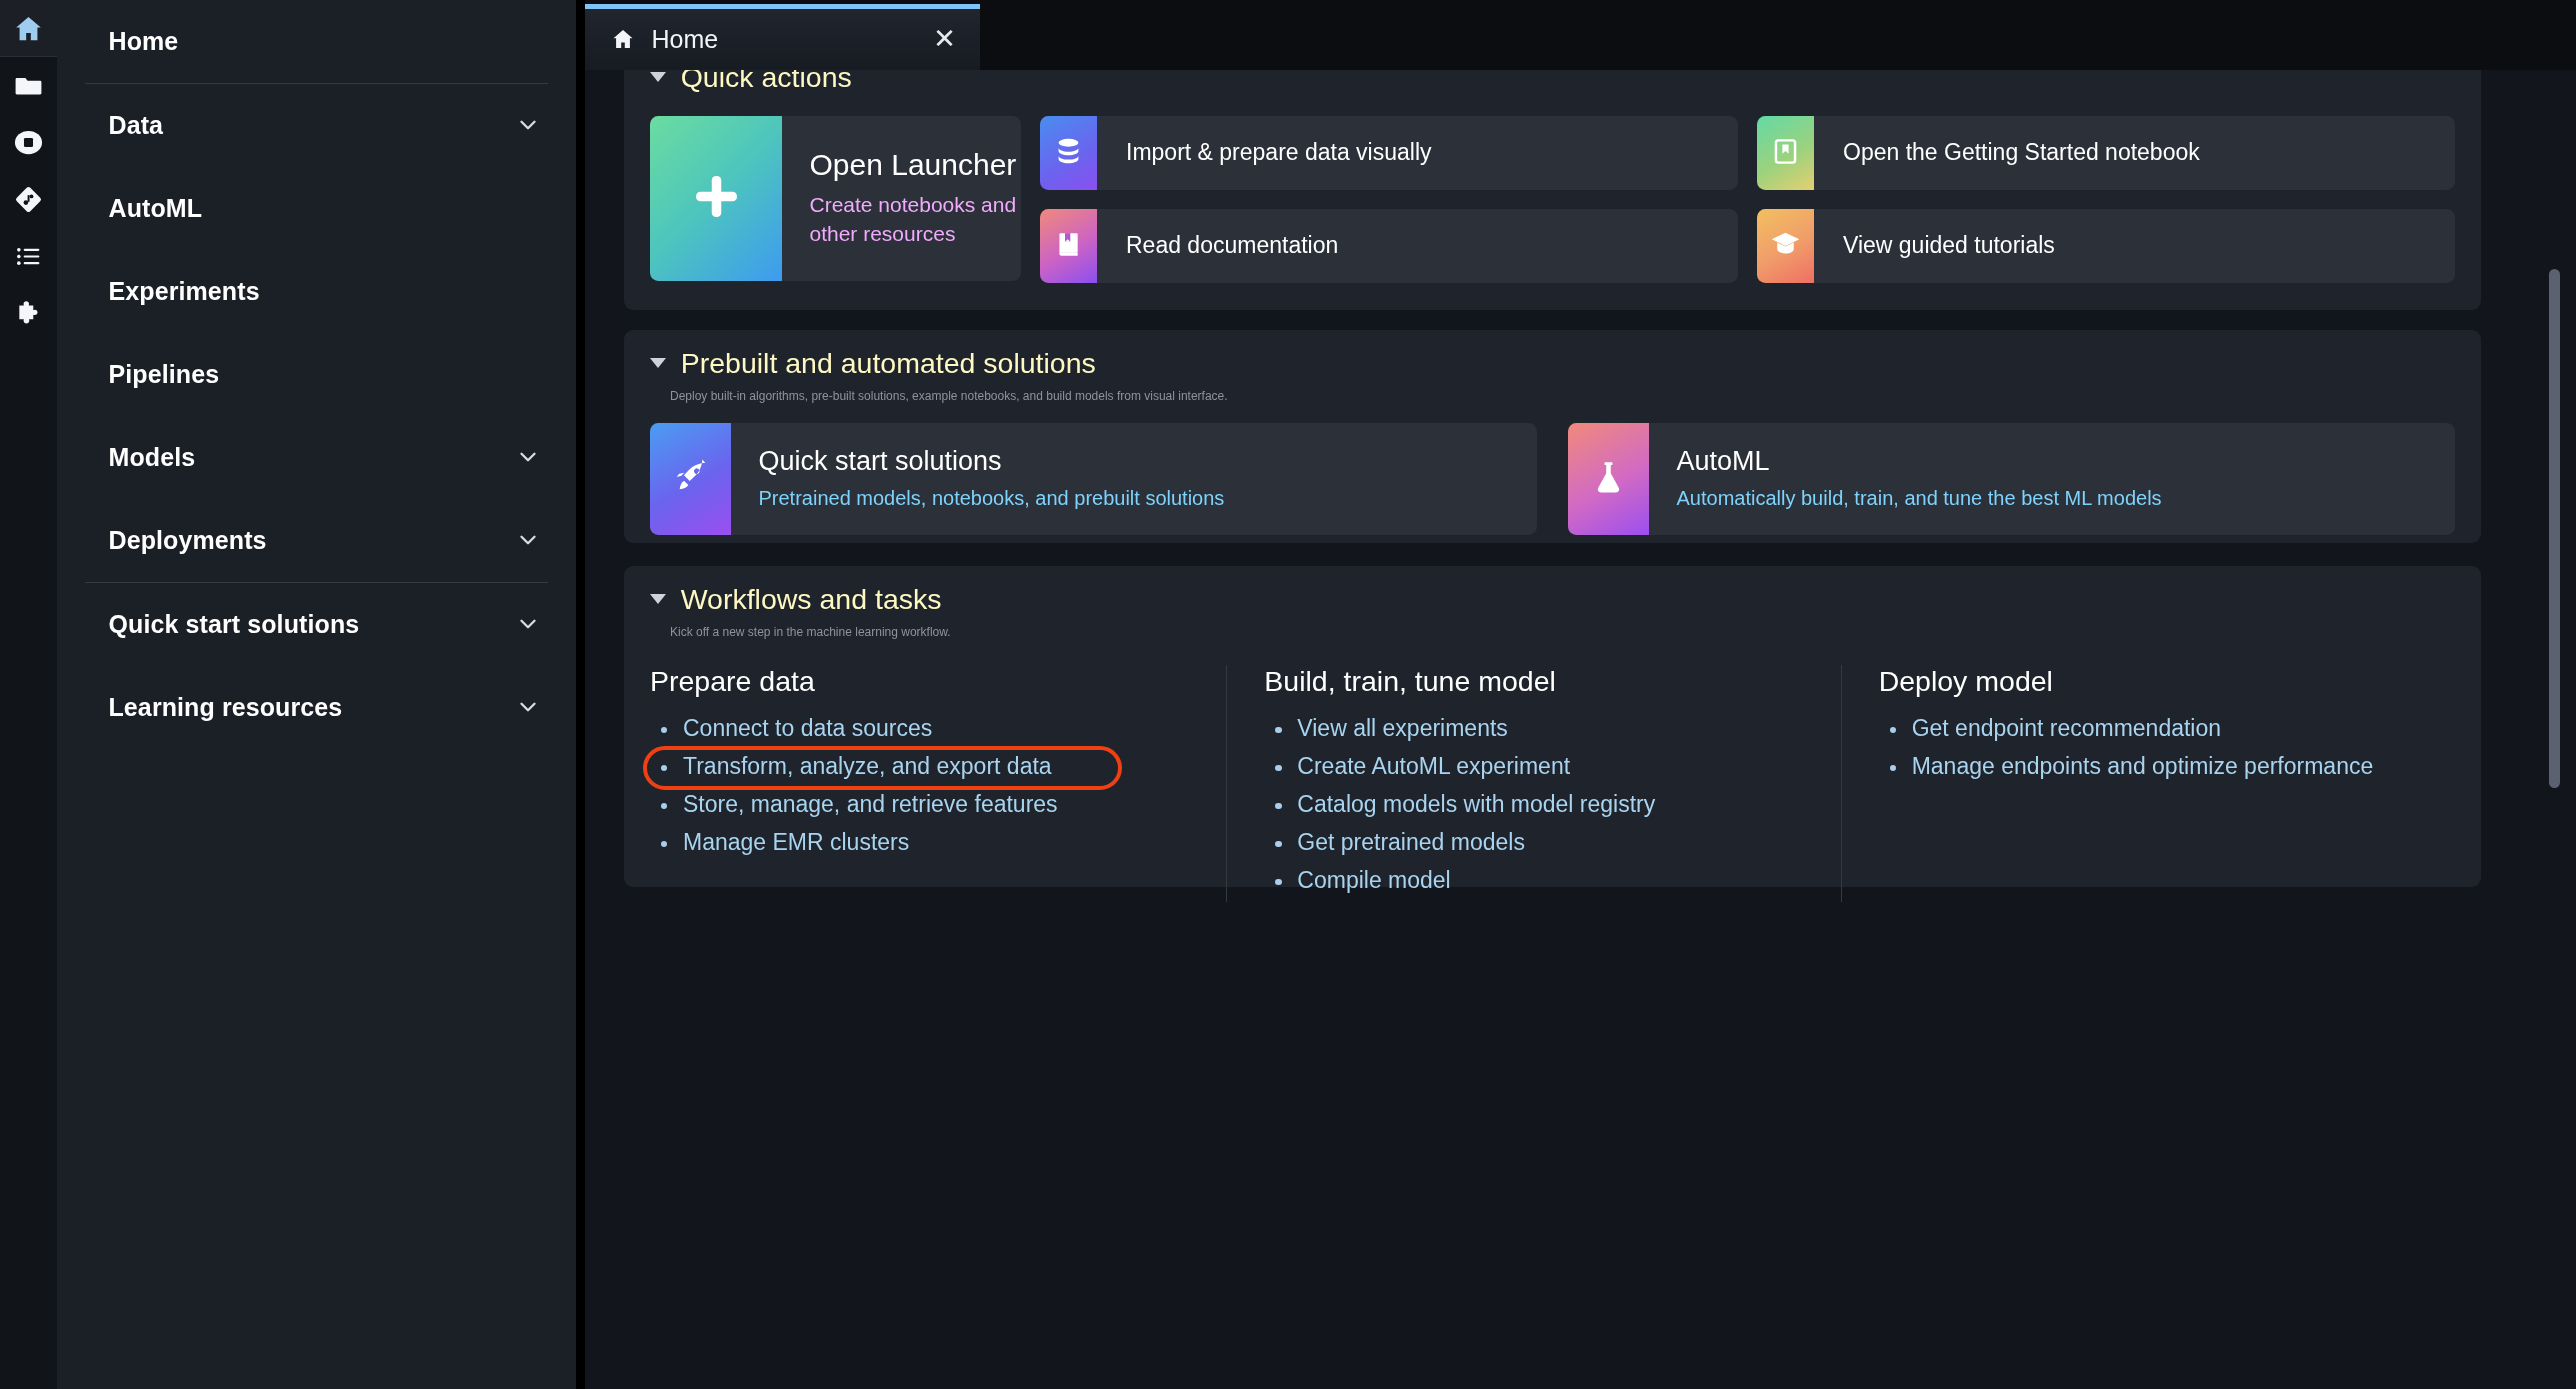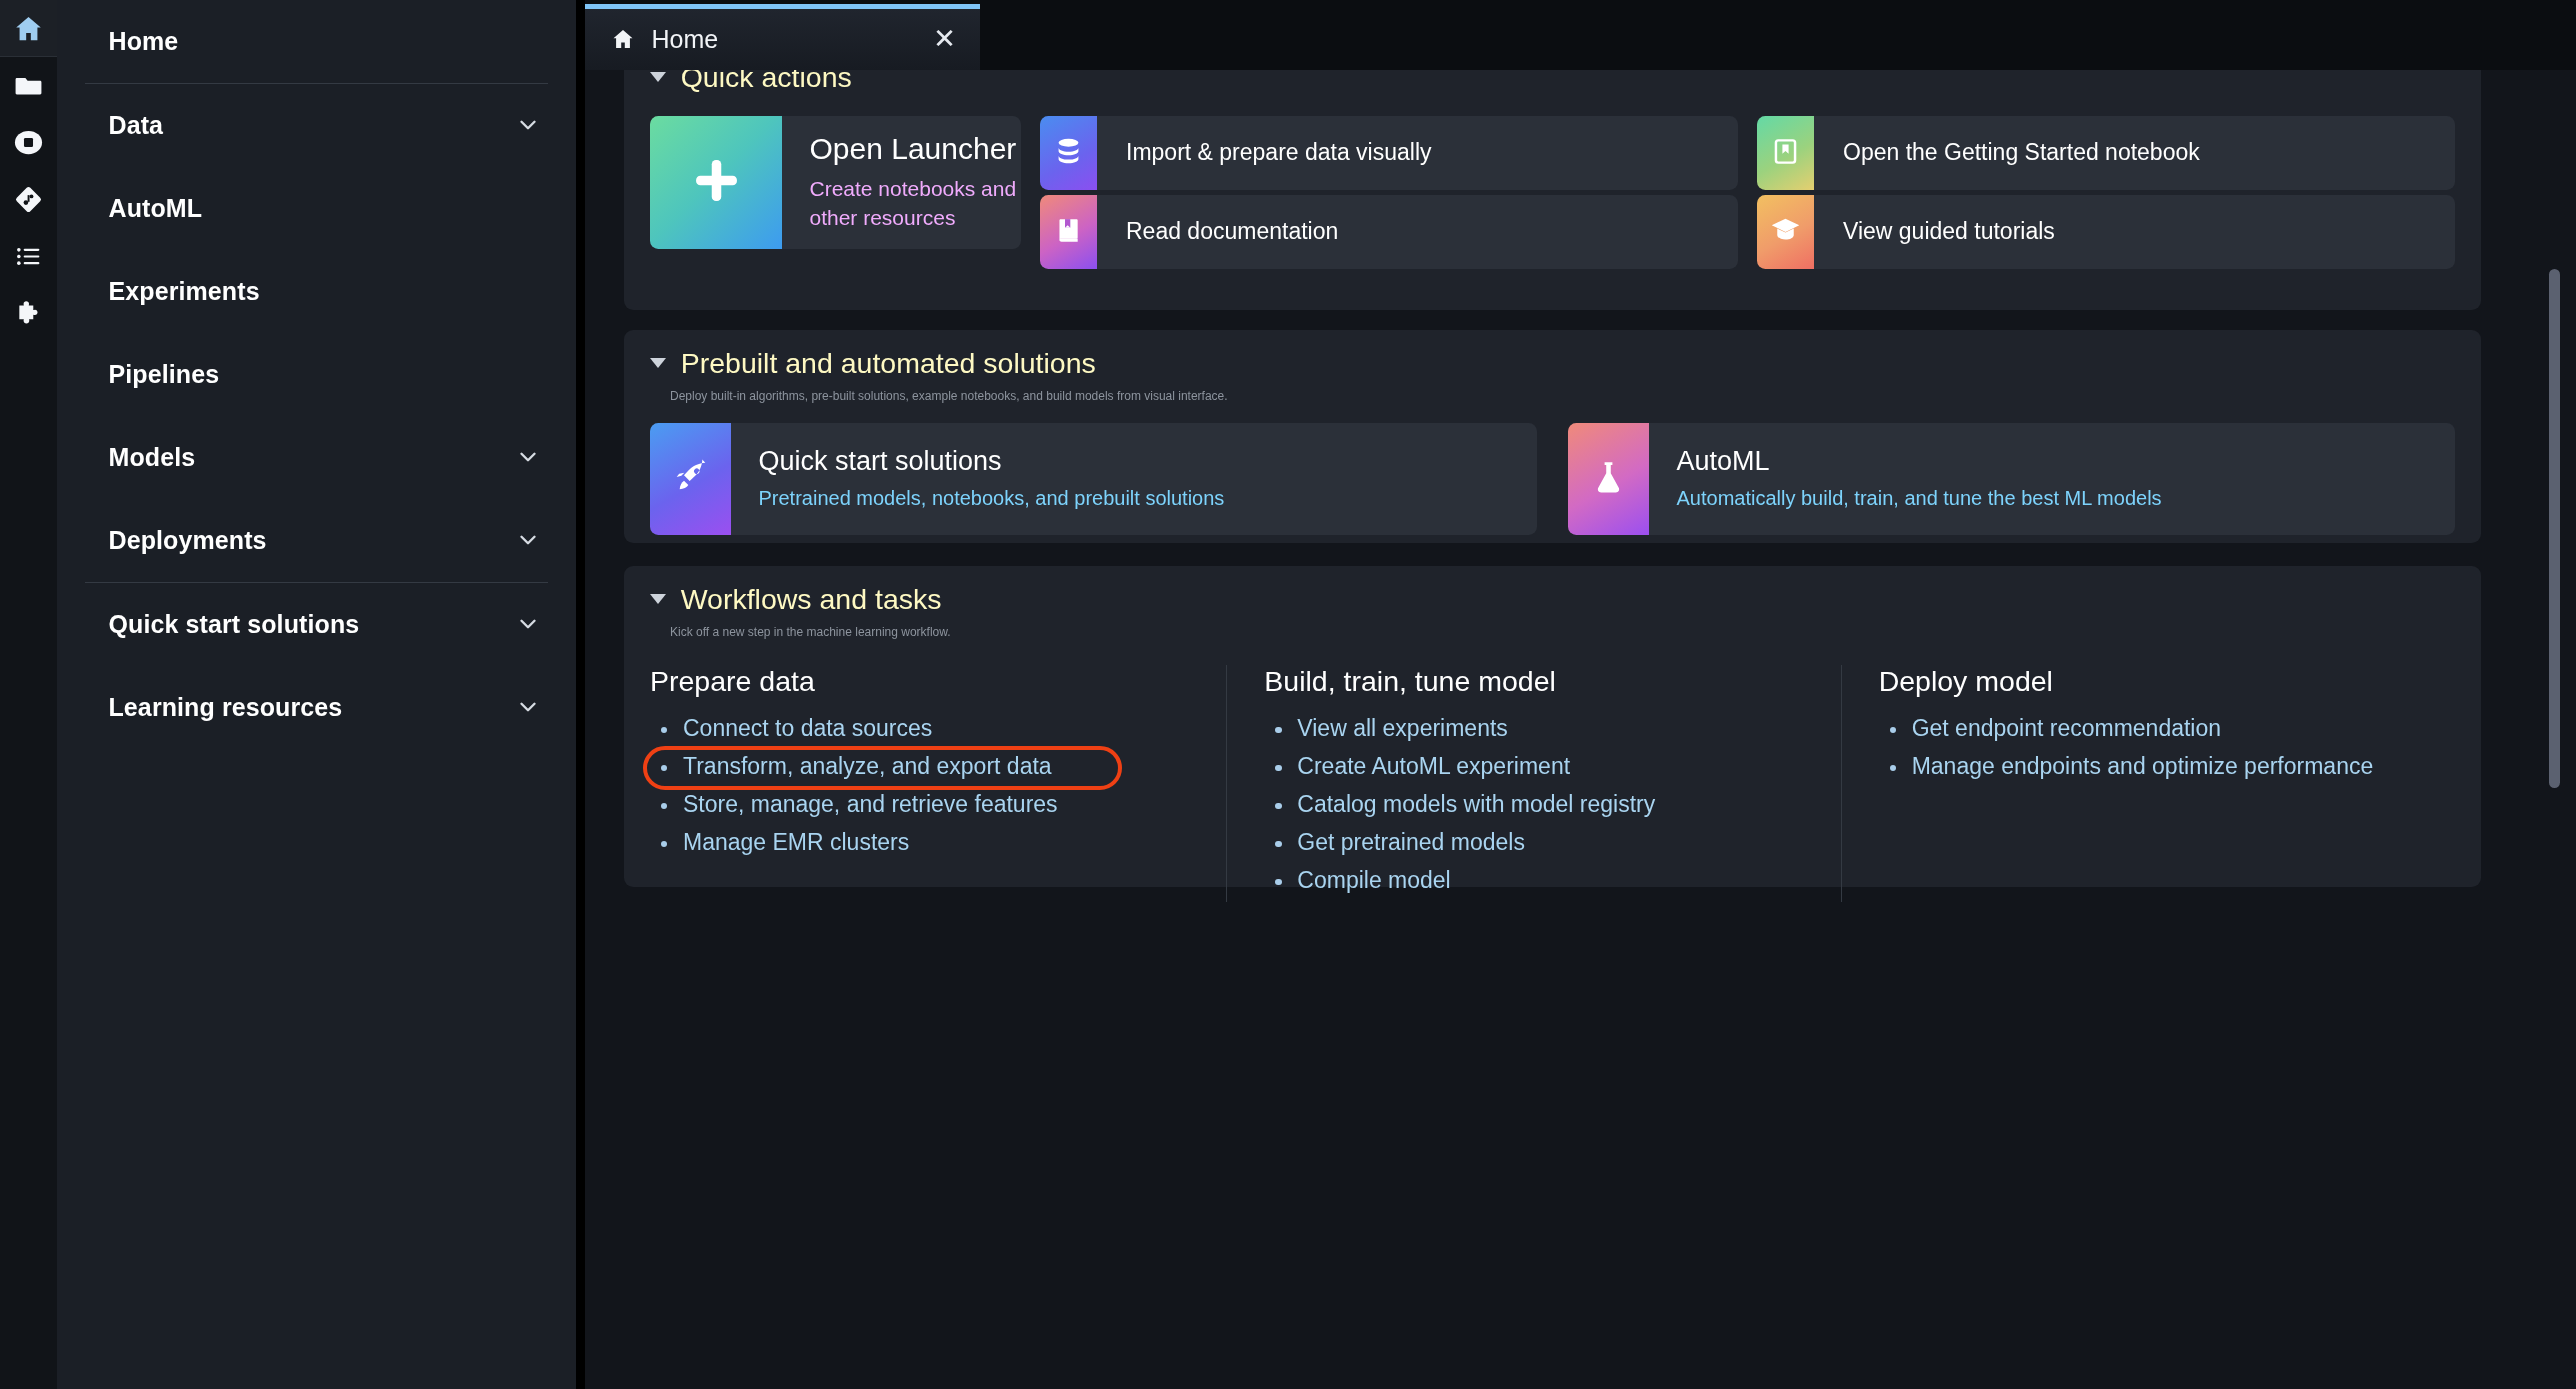--- a/index.html
+++ b/index.html
@@ -78,25 +78,25 @@
   .section-title { color: #fef9c3; font-size: 28.5px; font-weight: 400; }
   .section-sub {
     color: #8d949e; font-size: 12px; padding-left: 46px; margin-top: 9.2px;
   }
 
   
   .qa-grid {
     display: flex; gap: 19px; padding: 22px 26px 0 26px;
   }
   .qa-left { width: 371px; }
-  .qa-col  { flex: 1; display: flex; flex-direction: column; gap: 5px; }
+  .qa-col  { flex: 1; display: flex; flex-direction: column; gap: 19px; }
   .qa-col-wrap { flex: 1; display: flex; gap: 19px; }
 
   .bigcard {
-    display: flex; height: 133px; border-radius: 8.3px; overflow: hidden;
+    display: flex; height: 165px; border-radius: 8.3px; overflow: hidden;
     background: #2b3039; cursor: pointer;
   }
   .bigcard .thumb { width: 132px; flex: none; display: flex; align-items: center; justify-content: center; }
   .bigcard .body { padding: 0 0 0 27.5px; display: flex; flex-direction: column; justify-content: center; }
   .bigcard .t { color: #ffffff; font-size: 30px; font-weight: 400; }
   .bigcard .s { color: #f0abfc; font-size: 21px; margin-top: 9.2px; line-height: 1.35; max-width: 275px; }
 
   .minicard {
     display: flex; align-items: center; height: 74px; border-radius: 8.3px; overflow: hidden;
     background: #2b3039; cursor: pointer; position: relative;

